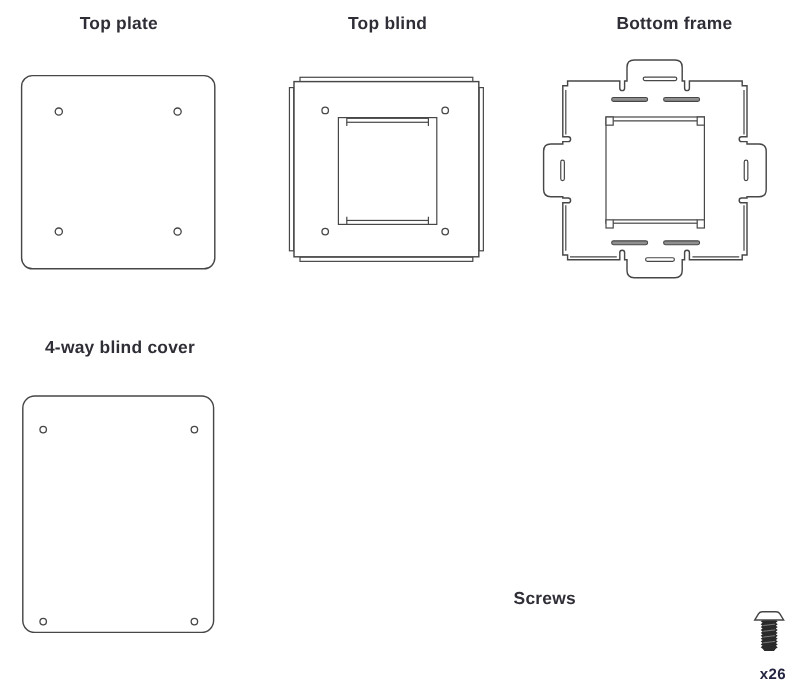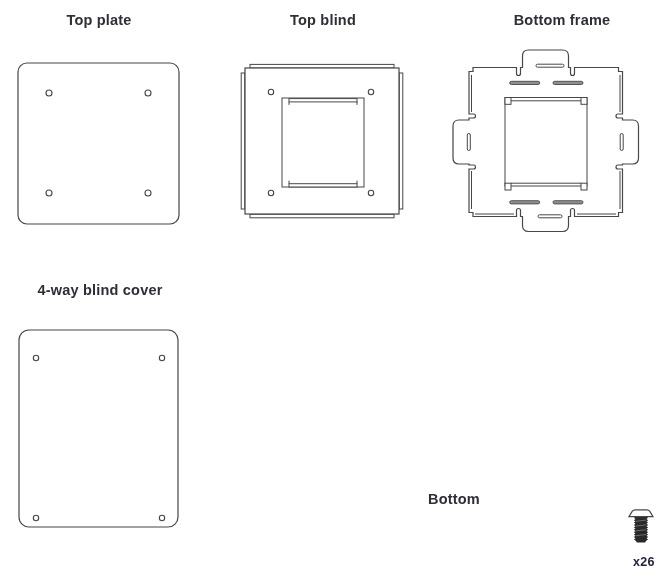--- a/index.html
+++ b/index.html
@@ -36,21 +36,21 @@
 </style>
 </head>
 <body>
 
 <div id="stage">
 
   <div class="part-label" style="left:99px;top:12px;">Top plate</div>
   <div class="part-label" style="left:323px;top:12px;">Top blind</div>
   <div class="part-label" style="left:546px;top:12px;margin-left:16px;">Bottom frame</div>
   <div class="part-label" style="left:100px;top:282px;">4-way blind cover</div>
-  <div class="part-label" style="left:454px;top:491px;">Bottom</div>
+  <div class="part-label" style="left:454px;top:491px;">Screws</div>
   <div class="count-label" style="left:644px;top:555px;">x26</div>
 
   <svg class="part-svg" style="left:16px;top:61px;" width="166" height="166" viewBox="0 0 166 166">
     <rect class="lnf" x="2" y="2" width="161" height="161" rx="9"></rect>
     <circle class="hole" cx="33" cy="32" r="3"></circle>
     <circle class="hole" cx="132" cy="32" r="3"></circle>
     <circle class="hole" cx="33" cy="132" r="3"></circle>
     <circle class="hole" cx="132" cy="132" r="3"></circle>
   </svg>
 

